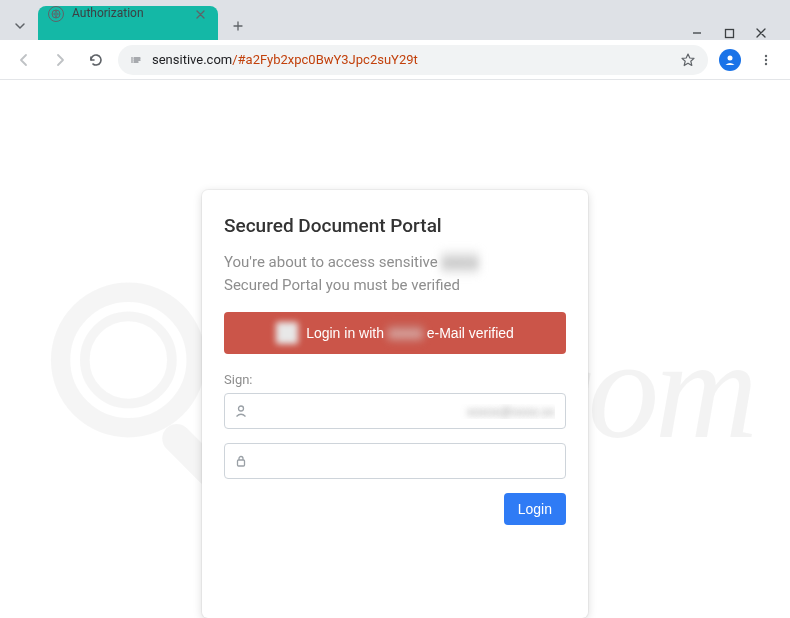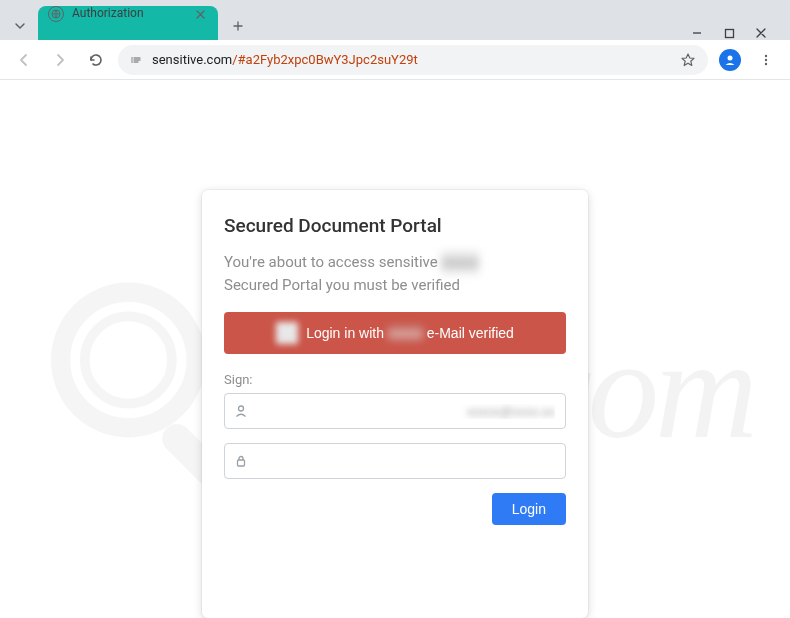--- a/index.html
+++ b/index.html
@@ -48,21 +48,21 @@
 .sso-btn { width: 100%; background: #cb5549; color: #fff; border: none; border-radius: 4px; height: 42px; display: flex; align-items: center; justify-content: center; gap: 8px; font-size: 14px; cursor: pointer; margin-bottom: 18px; }
 .sso-logo { width: 22px; height: 22px; background: #e8e8e8; border-radius: 2px; filter: blur(3px); }
 
 .form-label { font-size: 13px; color: #8e8e8e; margin-bottom: 6px; display: block; }
 .input-group { position: relative; margin-bottom: 14px; }
 .input-icon { position: absolute; left: 10px; top: 50%; transform: translateY(-50%); color: #9aa0a6; display: flex; }
 .form-input { width: 100%; height: 36px; border: 1px solid #ced4da; border-radius: 4px; padding: 0 10px 0 34px; font-size: 13px; color: #495057; outline: none; text-align: right; }
 .form-input.blurred { color: transparent; text-shadow: 0 0 6px rgba(100,100,100,0.6); }
 
 .login-row { display: flex; justify-content: flex-end; margin-top: 4px; }
-.login-btn { background: #2f7bf5; color: #fff; border: none; border-radius: 4px; padding: 8px 20px; font-size: 14px; cursor: pointer; }
+.login-btn { background: #2f7bf5; color: #fff; border: none; border-radius: 4px; padding: 8px 14px; font-size: 14px; cursor: pointer; }
 
 svg { display: block; }
 </style>
 </head>
 <body>
 
 <div class="browser-chrome">
   <div class="tab-strip">
     <div class="tab-menu-btn">
       <svg width="12" height="12" viewBox="0 0 12 12">

